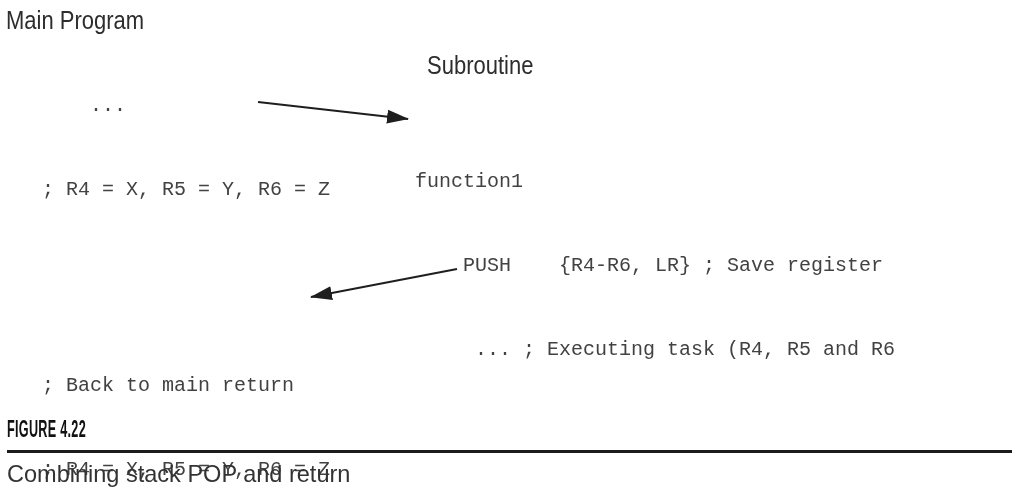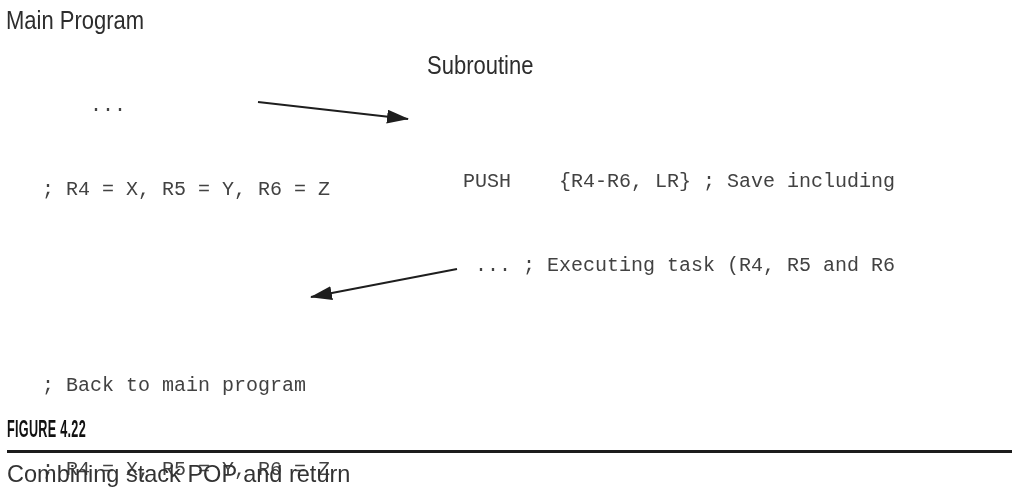--- a/index.html
+++ b/index.html
@@ -73,29 +73,30 @@
 <div class="abs section-label" style="left:6px; top:8px;">Main Program</div>
 
 <div class="abs code-block" style="left:42px; top:36px;">
   <div class="code-line">    ...</div>
   <div class="code-line">; R4 = X, R5 = Y, R6 = Z</div>
 </div>
 
 <div class="abs section-label" style="left:427px; top:53px;">Subroutine</div>
 
 <div class="abs code-block" style="left:415px; top:112px;">
-  <div class="code-line">    PUSH    {R4-R6, LR} ; Save including</div>
+  <div class="code-line">function1</div>
+  <div class="code-line">    PUSH    {R4-R6, LR} ; Save register</div>
   <div class="code-line">     ... ; Executing task (R4, R5 and R6</div>
   
   
   
 </div>
 
 <div class="abs code-block" style="left:42px; top:316px;">
-  <div class="code-line">; Back to main program</div>
+  <div class="code-line">; Back to main return</div>
   <div class="code-line">; R4 = X, R5 = Y, R6 = Z</div>
   
 </div>
 
 <svg id="arrow-layer" class="abs" viewBox="0 0 1019 494">
   <defs>
     <marker id="ah" markerWidth="24" markerHeight="14" refX="21" refY="7" orient="auto" markerUnits="userSpaceOnUse">
       <path d="M0,0 L22,7 L0,14 Z"></path>
     </marker>
   </defs>

